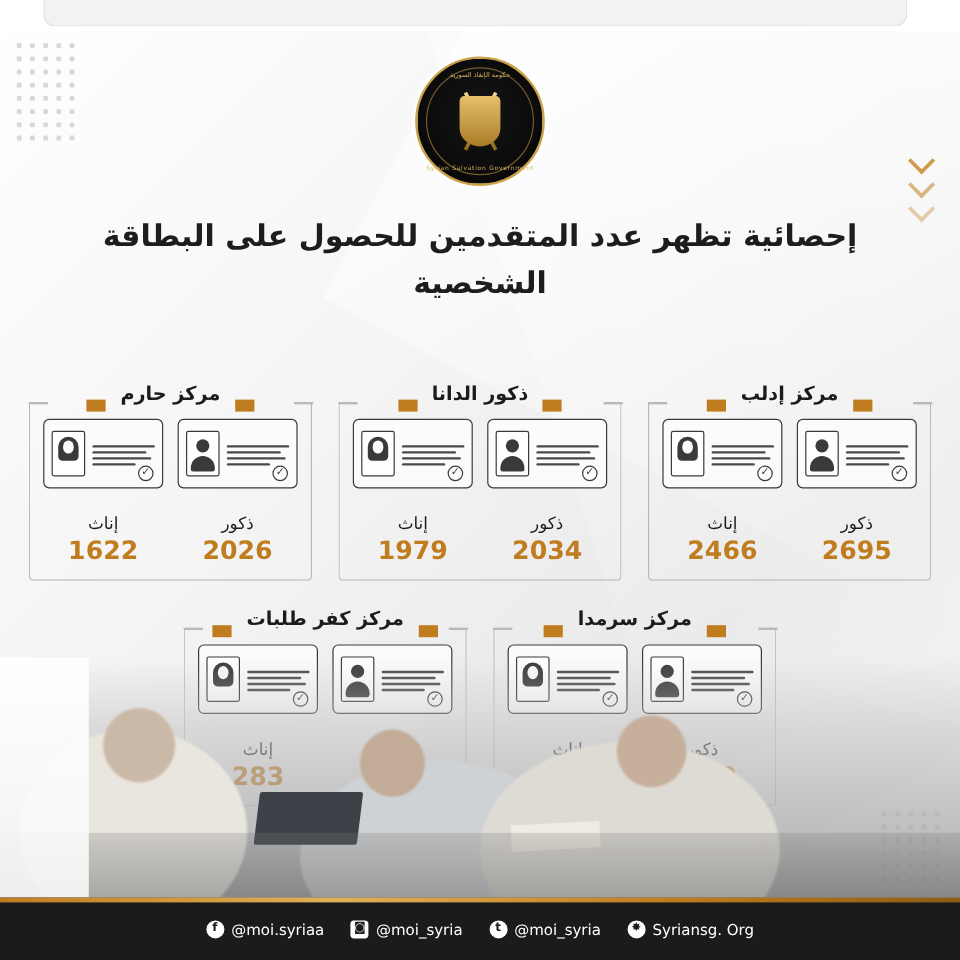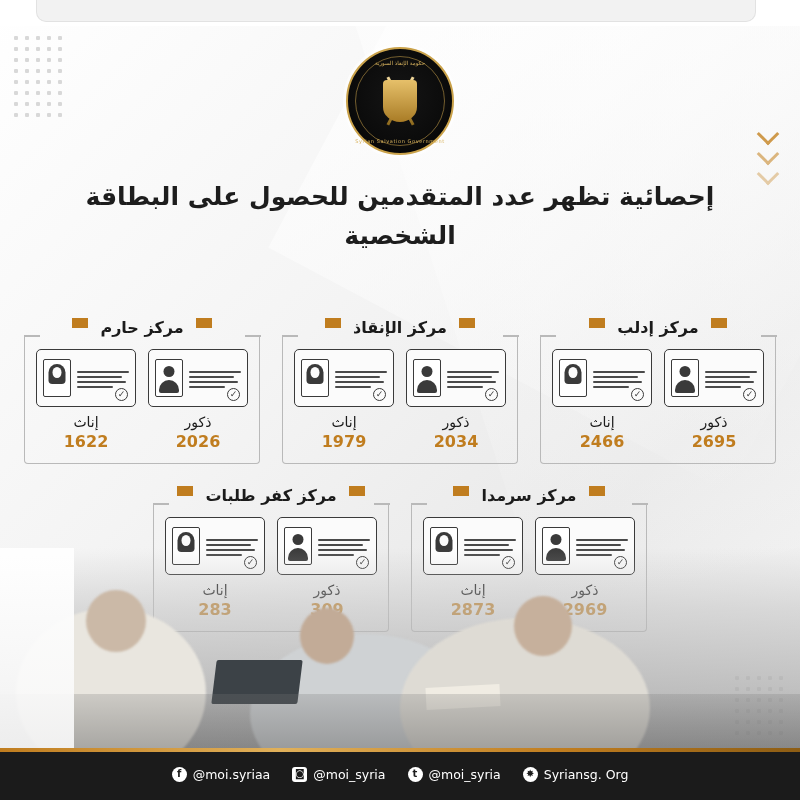--- a/index.html
+++ b/index.html
@@ -139,21 +139,21 @@
     font-size: 16px;
     font-weight: bold;
     text-align: center;
     padding: 0 6px 6px 6px;
     letter-spacing: 1px;
     position: relative;
     z-index: 3;
   }
   .title-band {
     position: relative;
-    display: flex; align-items: flex-start; justify-content: center;
+    display: flex; align-items: flex-end; justify-content: center;
     gap: 6px;
     margin-bottom: 2px;
   }
   .band-tick {
     width: 16px; height: 10px; background: #c07d1f; flex: none;
   }
   .frame {
     position: relative;
     border: 1.5px solid #b9b9b9;
     border-top: none;
@@ -220,28 +220,28 @@
   .check {
     position: absolute; right: 7px; bottom: 5px;
     width: 13px; height: 13px; border-radius: 50%;
     border: 1.4px solid #3a3a3a;
     display: flex; align-items: center; justify-content: center;
     font-size: 9px; color: #3a3a3a; line-height: 1;
     background: #fbfbfb;
   }
   .cell-label {
     direction: rtl;
-    margin-top: 7px;
+    margin-top: 22px;
     font-size: 14px;
     color: #1b1b1b;
     letter-spacing: 1px;
   }
   .cell-value {
     margin-top: 2px;
-    font-size: 16px;
+    font-size: 21px;
     font-weight: bold;
     color: #c07d1f;
   }
 
   
   .photo-strip {
     position: absolute; left: 0; right: 0; bottom: 52px; height: 200px;
     overflow: hidden;
   }
   .ps-bg {
@@ -451,21 +451,21 @@
               <div class="cell-label">ذكور</div>
               <div class="cell-value">2026</div>
             </div>
           </div>
         </div>
       </div>
 
       <div class="card">
         <div class="title-band">
           <span class="band-tick"></span>
-          <div class="card-title">مركز الإنقاذ</div>
+          <div class="card-title">ذكور الدانا</div>
           <span class="band-tick"></span>
         </div>
         <div class="frame">
           <div class="cards-pair">
             <div class="idcell">
               <div class="idcard">
                 <div class="portrait female">
                   <div class="scarf"></div>
                     <div class="face"></div>
                 </div>

